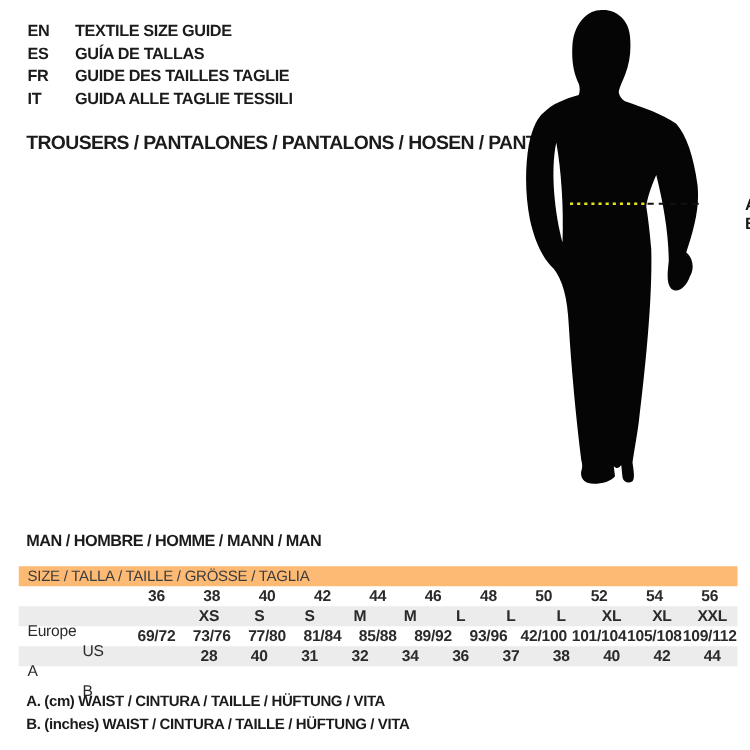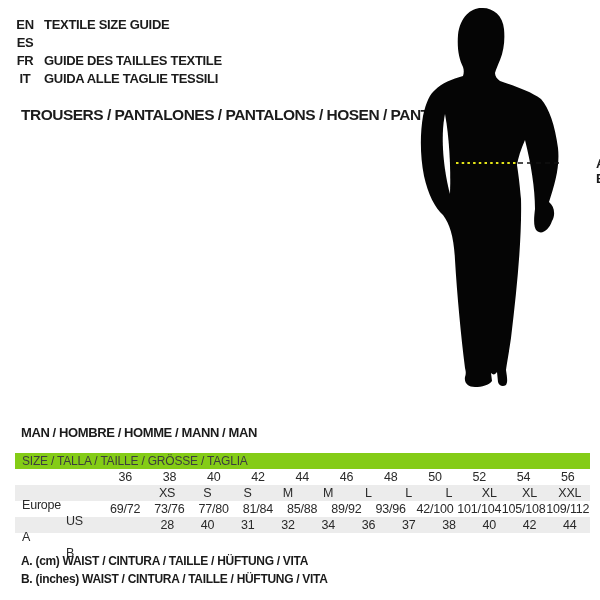--- a/index.html
+++ b/index.html
@@ -1,61 +1,62 @@
 <!DOCTYPE html>
 <html><head>
 <meta charset="utf-8">
 <style>
   html,body { margin:0; padding:0; background:#ffffff; }
   .canvas {
     position:relative; width:600px; height:600px; background:#ffffff;
     font-family:"Liberation Sans", sans-serif; color:#1b1b1b; overflow:hidden;
   }
   
-  .lang-block { position:absolute; left:6px; top:15px;text-align:center; }
+  .lang-block { position:absolute; left:22px; top:15px; }
   .lang-row { display:flex; height:18px; align-items:center;
               font-size:13px; font-weight:bold; letter-spacing:-0.3px; }
   .lang-code { width:38px; }
   .garment-line { position:absolute; left:21px; top:106px;
                   font-size:15.5px; font-weight:bold; letter-spacing:-0.5px; }
   
   .figure-wrap { position:absolute; left:418px; top:6px; width:150px; height:385px; }
   .measure-label { position:absolute; left:596px; top:156px;
                    font-size:13px; font-weight:bold; letter-spacing:-0.2px; }
   
   .gender-line { position:absolute; left:21px; top:425px;
                  font-size:13px; font-weight:bold; letter-spacing:-0.4px; }
   .size-table { position:absolute; left:15px; top:453px; width:575px;
                 font-size:12.5px; letter-spacing:-0.2px; color:#2a2a2a; }
-  .thead { height:16px; line-height:16px; background:#84cc16; color:#3d3d3d;
+  .thead { height:16px; line-height:16px; background:#fdba74; color:#3d3d3d;
            padding-left:7px; font-size:12px; }
   .trow { display:flex; height:16px; line-height:16px; }
   .trow.alt { background:#ececec;padding-left:44px; }
   .tlabel { width:88px; padding-left:7px; box-sizing:border-box;margin-top:28px; }
-  .tcell { flex:1; text-align:center; }
+  .tcell { flex:1; text-align:center;font-weight:bold; }
   
   .footnotes { position:absolute; left:21px; top:553px;
                font-size:12px; font-weight:bold; letter-spacing:-0.3px; line-height:17.5px; }
 </style>
 </head>
 <body>
 
 <div class="canvas">
 
   <div class="lang-block">
     <div class="lang-row">
       <span class="lang-code">EN</span>
       <span>TEXTILE SIZE GUIDE</span>
     </div>
     <div class="lang-row">
       <span class="lang-code">ES</span>
+      <span>GUÍA DE TALLAS</span>
     </div>
     <div class="lang-row">
       <span class="lang-code">FR</span>
-      <span>GUIDE DES TAILLES TEXTILE</span>
+      <span>GUIDE DES TAILLES TAGLIE</span>
     </div>
     <div class="lang-row">
       <span class="lang-code">IT</span>
       <span>GUIDA ALLE TAGLIE TESSILI</span>
     </div>
   </div>
 
   <div class="garment-line">TROUSERS / PANTALONES / PANTALONS / HOSEN / PANTALONI</div>
 
   <div class="figure-wrap">

